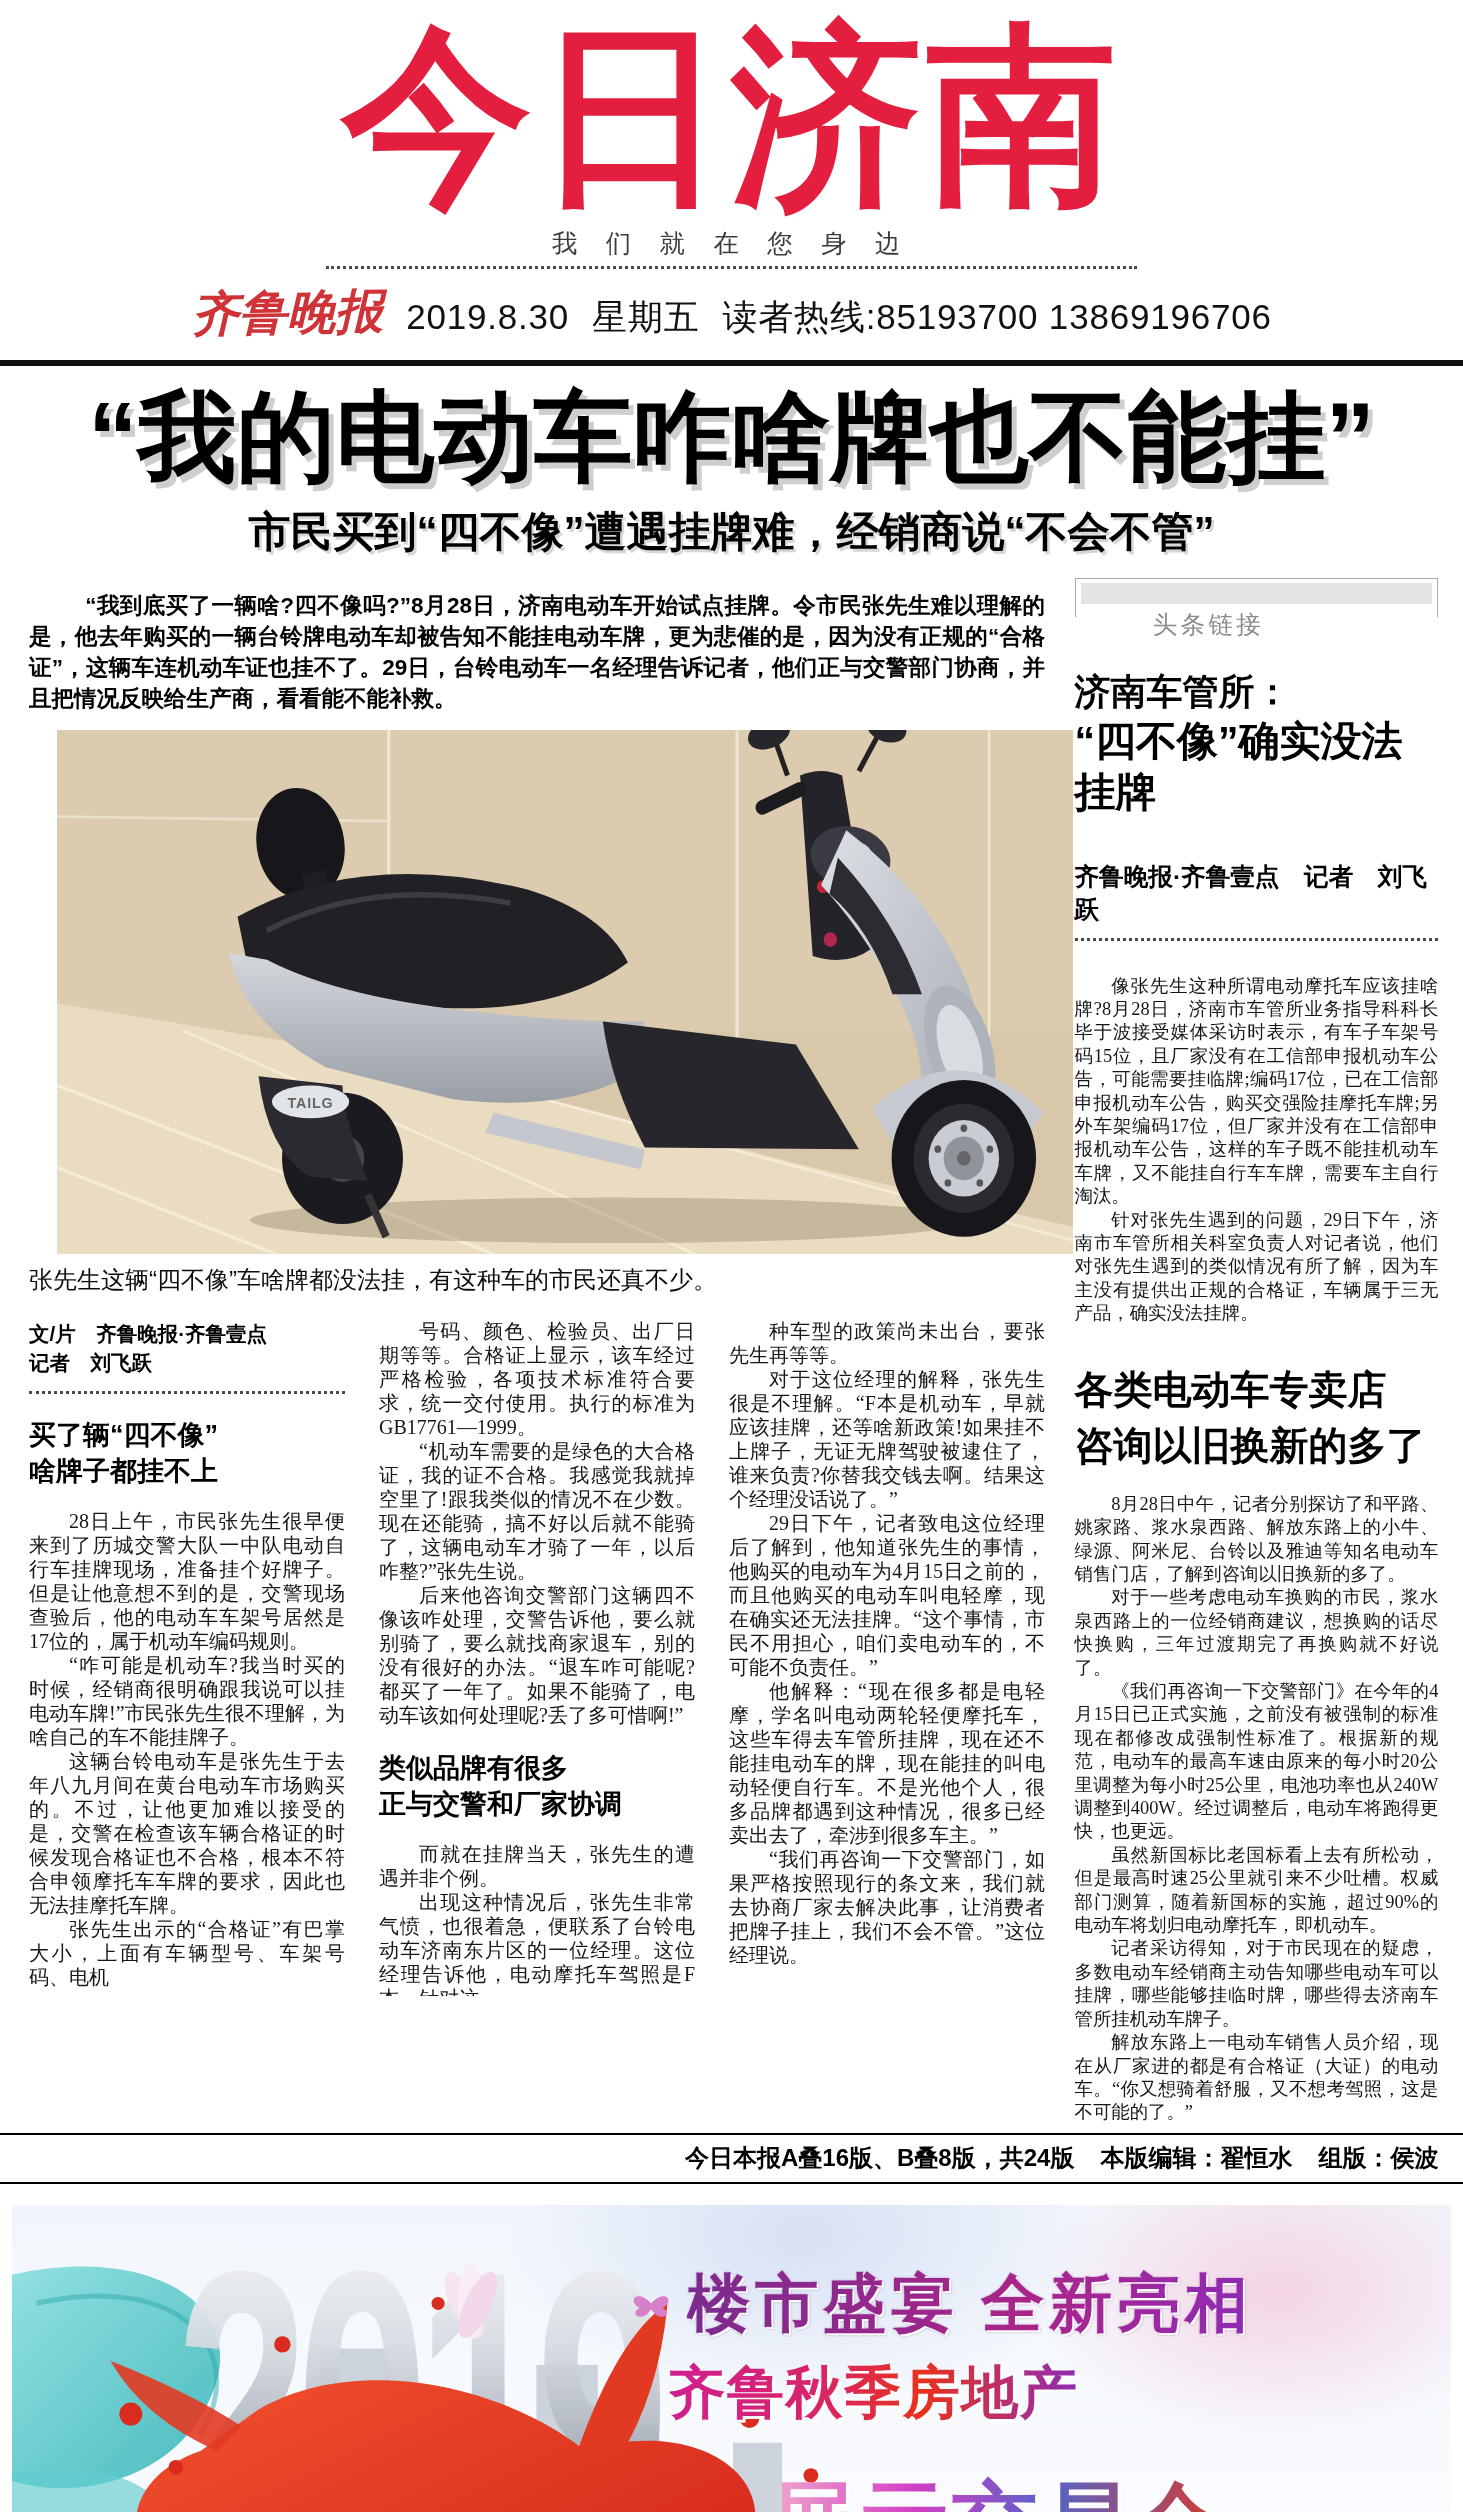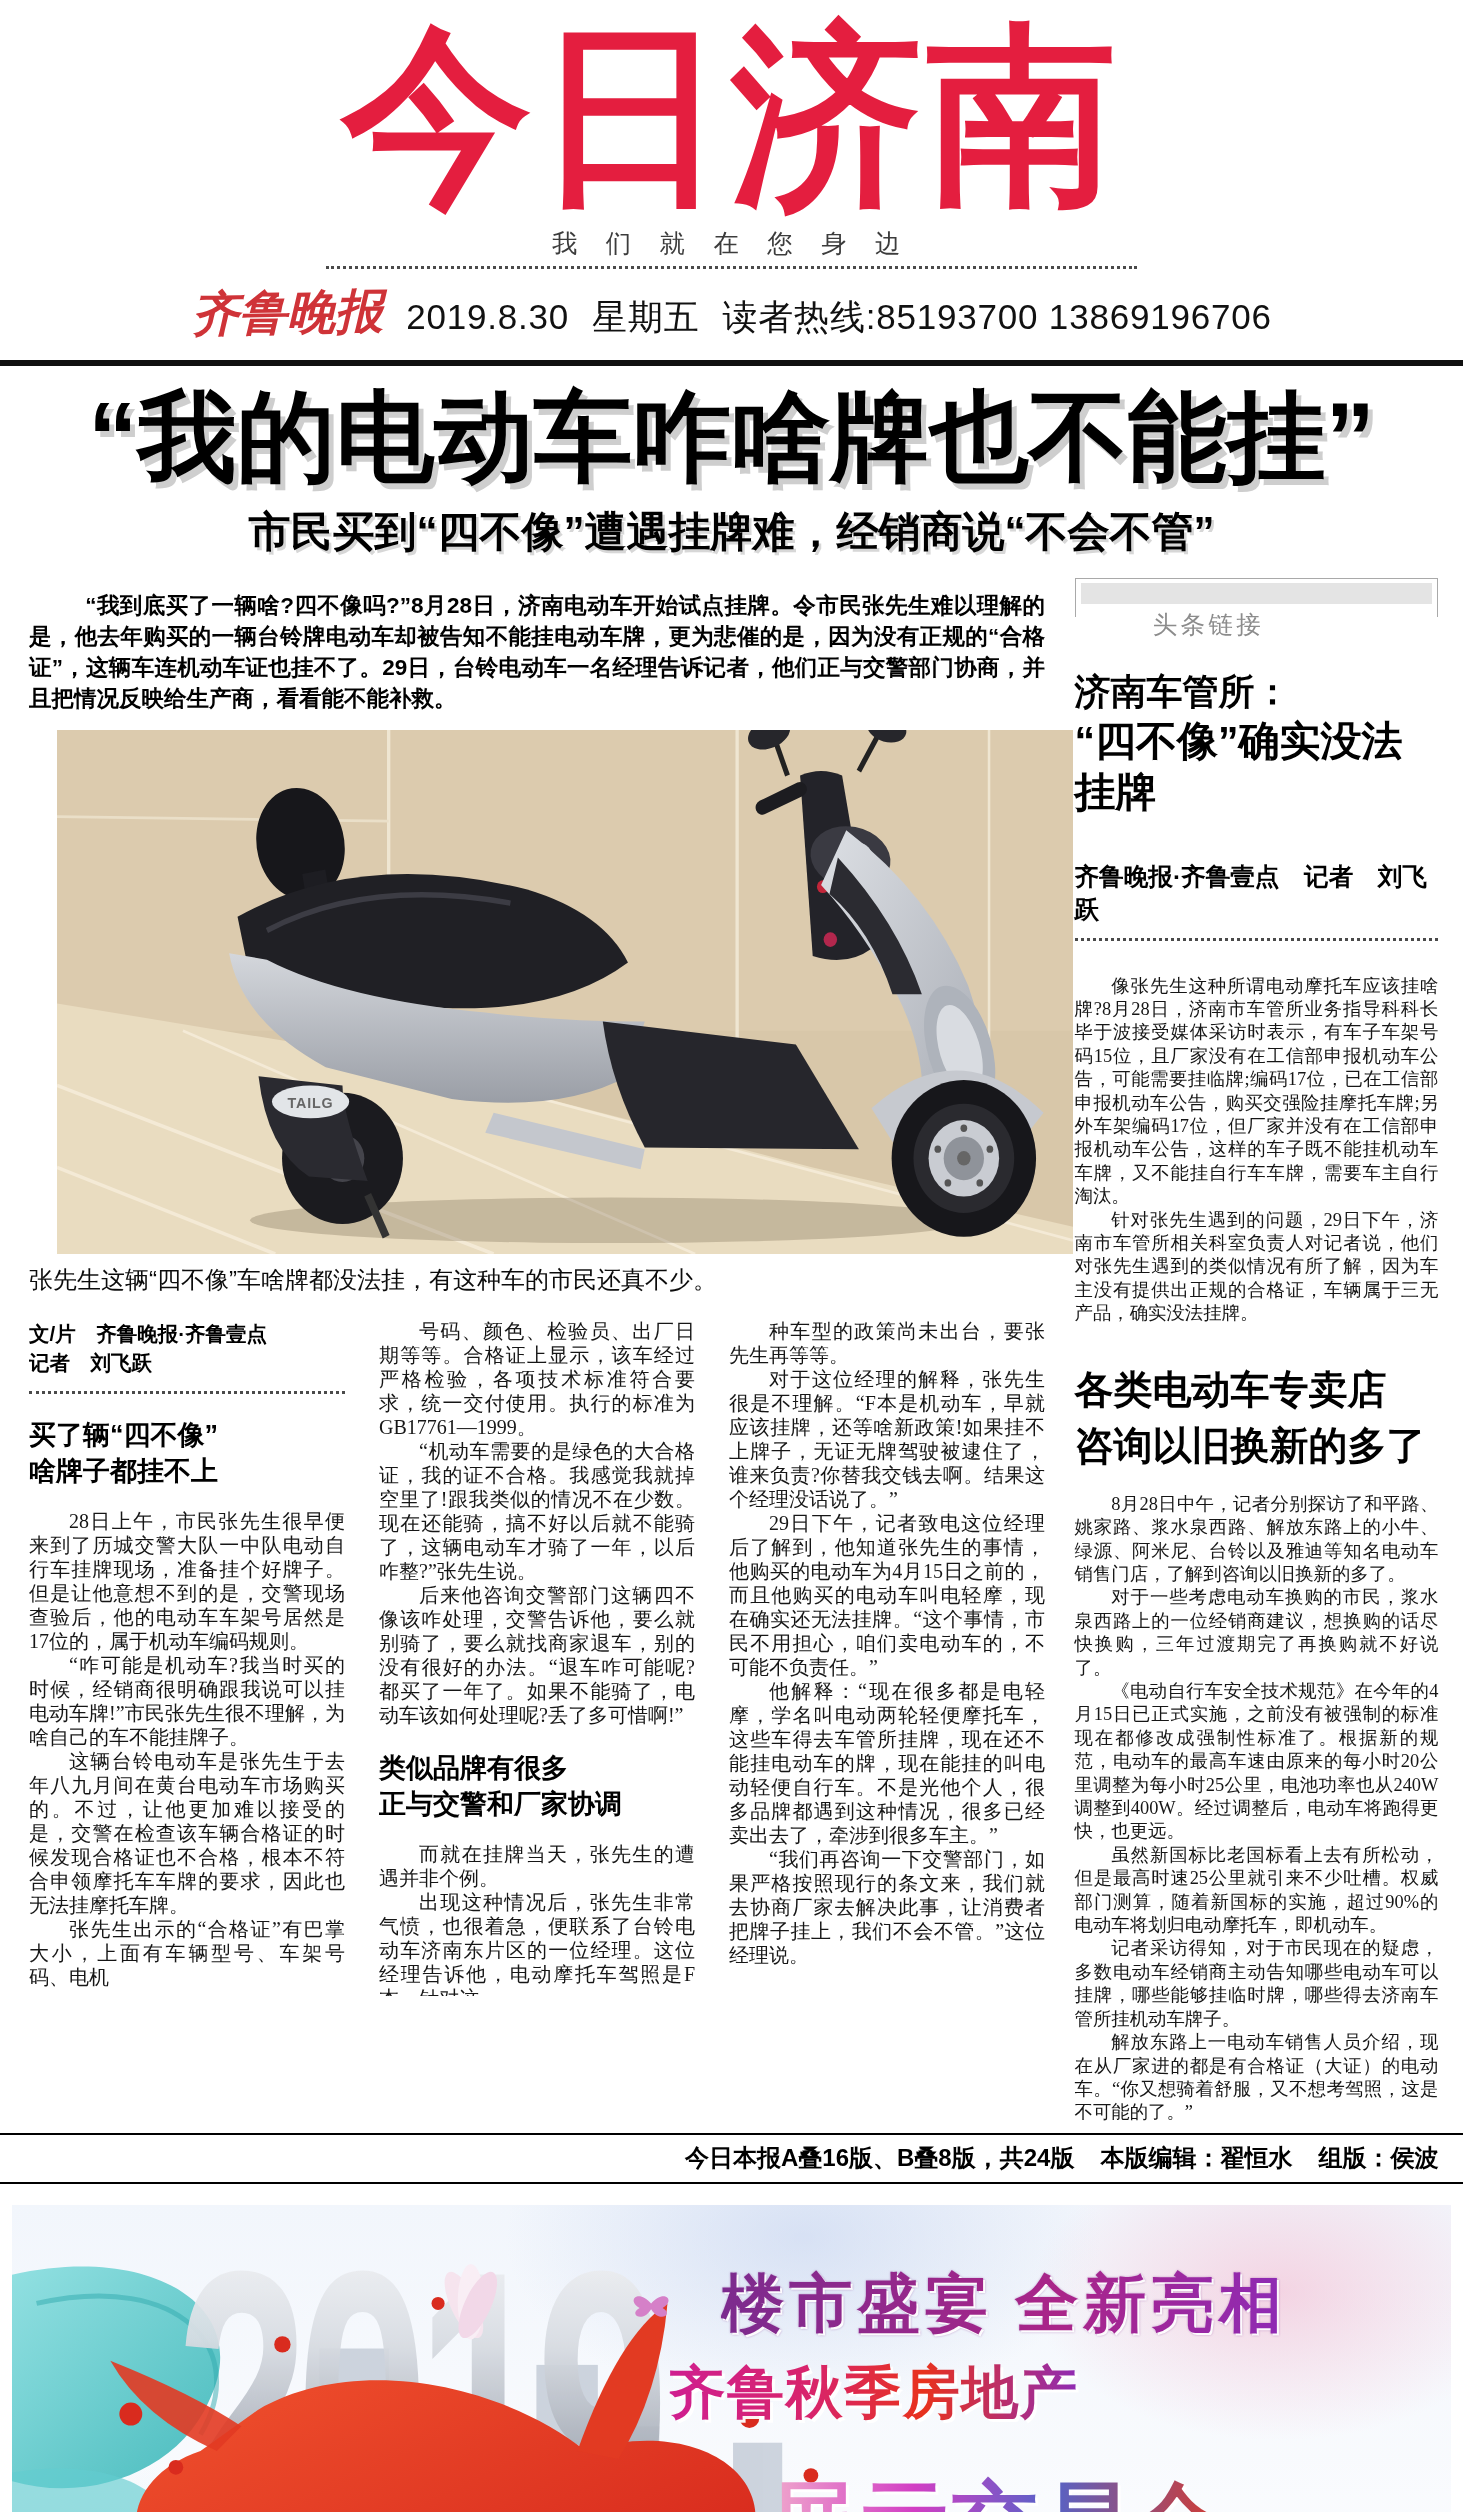--- a/index.html
+++ b/index.html
@@ -55,21 +55,21 @@
   
   .ad{position:relative;margin:21px 12.3px 0;height:541px;overflow:hidden;
     background:
       radial-gradient(352px 213px at 88% 16%, rgba(243,183,206,.55), transparent 70%),
       radial-gradient(426px 246px at 55% 6%, rgba(188,204,236,.5), transparent 70%),
       radial-gradient(508px 344px at 8% 92%, rgba(122,202,212,.30), transparent 70%),
       linear-gradient(180deg,#f2f6fc,#ffffff);}
   .ad svg.art{position:absolute;inset:0;}
   .ad-text{position:absolute;font-weight:900;white-space:nowrap;}
   .grad-text{-webkit-background-clip:text;background-clip:text;color:transparent;-webkit-text-fill-color:transparent;}
-  .ad-tagline{left:709px;top:56px;font-size:63px;letter-spacing:4.9px;
+  .ad-tagline{left:675px;top:56px;font-size:63px;letter-spacing:4.9px;
     background-image:linear-gradient(90deg,#7c2b8e,#aa2589 60%,#8e2bb5);
     filter:drop-shadow(2.5px 2.5px 0 rgba(255,255,255,.95)) drop-shadow(0 0 0.8px rgba(124,43,142,.4));}
   .ad-title1{left:656px;top:150px;font-size:57px;letter-spacing:1.6px;
     background-image:linear-gradient(90deg,#cf1f90 0%,#d8246b 35%,#e8321d 62%,#8e2bb5 100%);
     filter:drop-shadow(3.3px 3.3px 0 rgba(255,255,255,.95));}
   .ad-title2{left:756px;top:259px;font-size:88px;letter-spacing:3.3px;
     background-image:linear-gradient(90deg,#f0a9cc 0%,#d23ec4 32%,#5563c8 62%,#d8392b 100%);
     filter:drop-shadow(3.3px 3.3px 0 rgba(255,255,255,.95));}
 </style>
 </head>
@@ -217,21 +217,21 @@
       </h3>
       <div class="sb-byline">齐鲁晚报·齐鲁壹点　记者　刘飞跃</div>
       <p class="body first">像张先生这种所谓电动摩托车应该挂啥牌?8月28日，济南市车管所业务指导科科长毕于波接受媒体采访时表示，有车子车架号码15位，且厂家没有在工信部申报机动车公告，可能需要挂临牌;编码17位，已在工信部申报机动车公告，购买交强险挂摩托车牌;另外车架编码17位，但厂家并没有在工信部申报机动车公告，这样的车子既不能挂机动车车牌，又不能挂自行车车牌，需要车主自行淘汰。</p>
       <p class="body">针对张先生遇到的问题，29日下午，济南市车管所相关科室负责人对记者说，他们对张先生遇到的类似情况有所了解，因为车主没有提供出正规的合格证，车辆属于三无产品，确实没法挂牌。</p>
       <h3 class="sb-head2">
         <div>各类电动车专卖店</div>
         <div>咨询以旧换新的多了</div>
       </h3>
       <p class="body">8月28日中午，记者分别探访了和平路、姚家路、浆水泉西路、解放东路上的小牛、绿源、阿米尼、台铃以及雅迪等知名电动车销售门店，了解到咨询以旧换新的多了。</p>
       <p class="body">对于一些考虑电动车换购的市民，浆水泉西路上的一位经销商建议，想换购的话尽快换购，三年过渡期完了再换购就不好说了。</p>
-      <p class="body">《电动自行车安全技术规范》在今年的4月15日已正式实施，之前没有被强制的标准现在都修改成强制性标准了。根据新的规范，电动车的最高车速由原来的每小时20公里调整为每小时25公里，电池功率也从240W调整到400W。经过调整后，电动车将跑得更快，也更远。</p>
+      <p class="body">《我们再咨询一下交警部门》在今年的4月15日已正式实施，之前没有被强制的标准现在都修改成强制性标准了。根据新的规范，电动车的最高车速由原来的每小时20公里调整为每小时25公里，电池功率也从240W调整到400W。经过调整后，电动车将跑得更快，也更远。</p>
       <p class="body">虽然新国标比老国标看上去有所松动，但是最高时速25公里就引来不少吐槽。权威部门测算，随着新国标的实施，超过90%的电动车将划归电动摩托车，即机动车。</p>
       <p class="body">记者采访得知，对于市民现在的疑虑，多数电动车经销商主动告知哪些电动车可以挂牌，哪些能够挂临时牌，哪些得去济南车管所挂机动车牌子。</p>
       <p class="body">解放东路上一电动车销售人员介绍，现在从厂家进的都是有合格证（大证）的电动车。“你又想骑着舒服，又不想考驾照，这是不可能的了。”</p>
     </aside>
   </div>
 
   <div class="footer-row">
     <span>今日本报A叠16版、B叠8版，共24版</span>
     <span>本版编辑：翟恒水</span>
     <span>组版：侯波</span>

